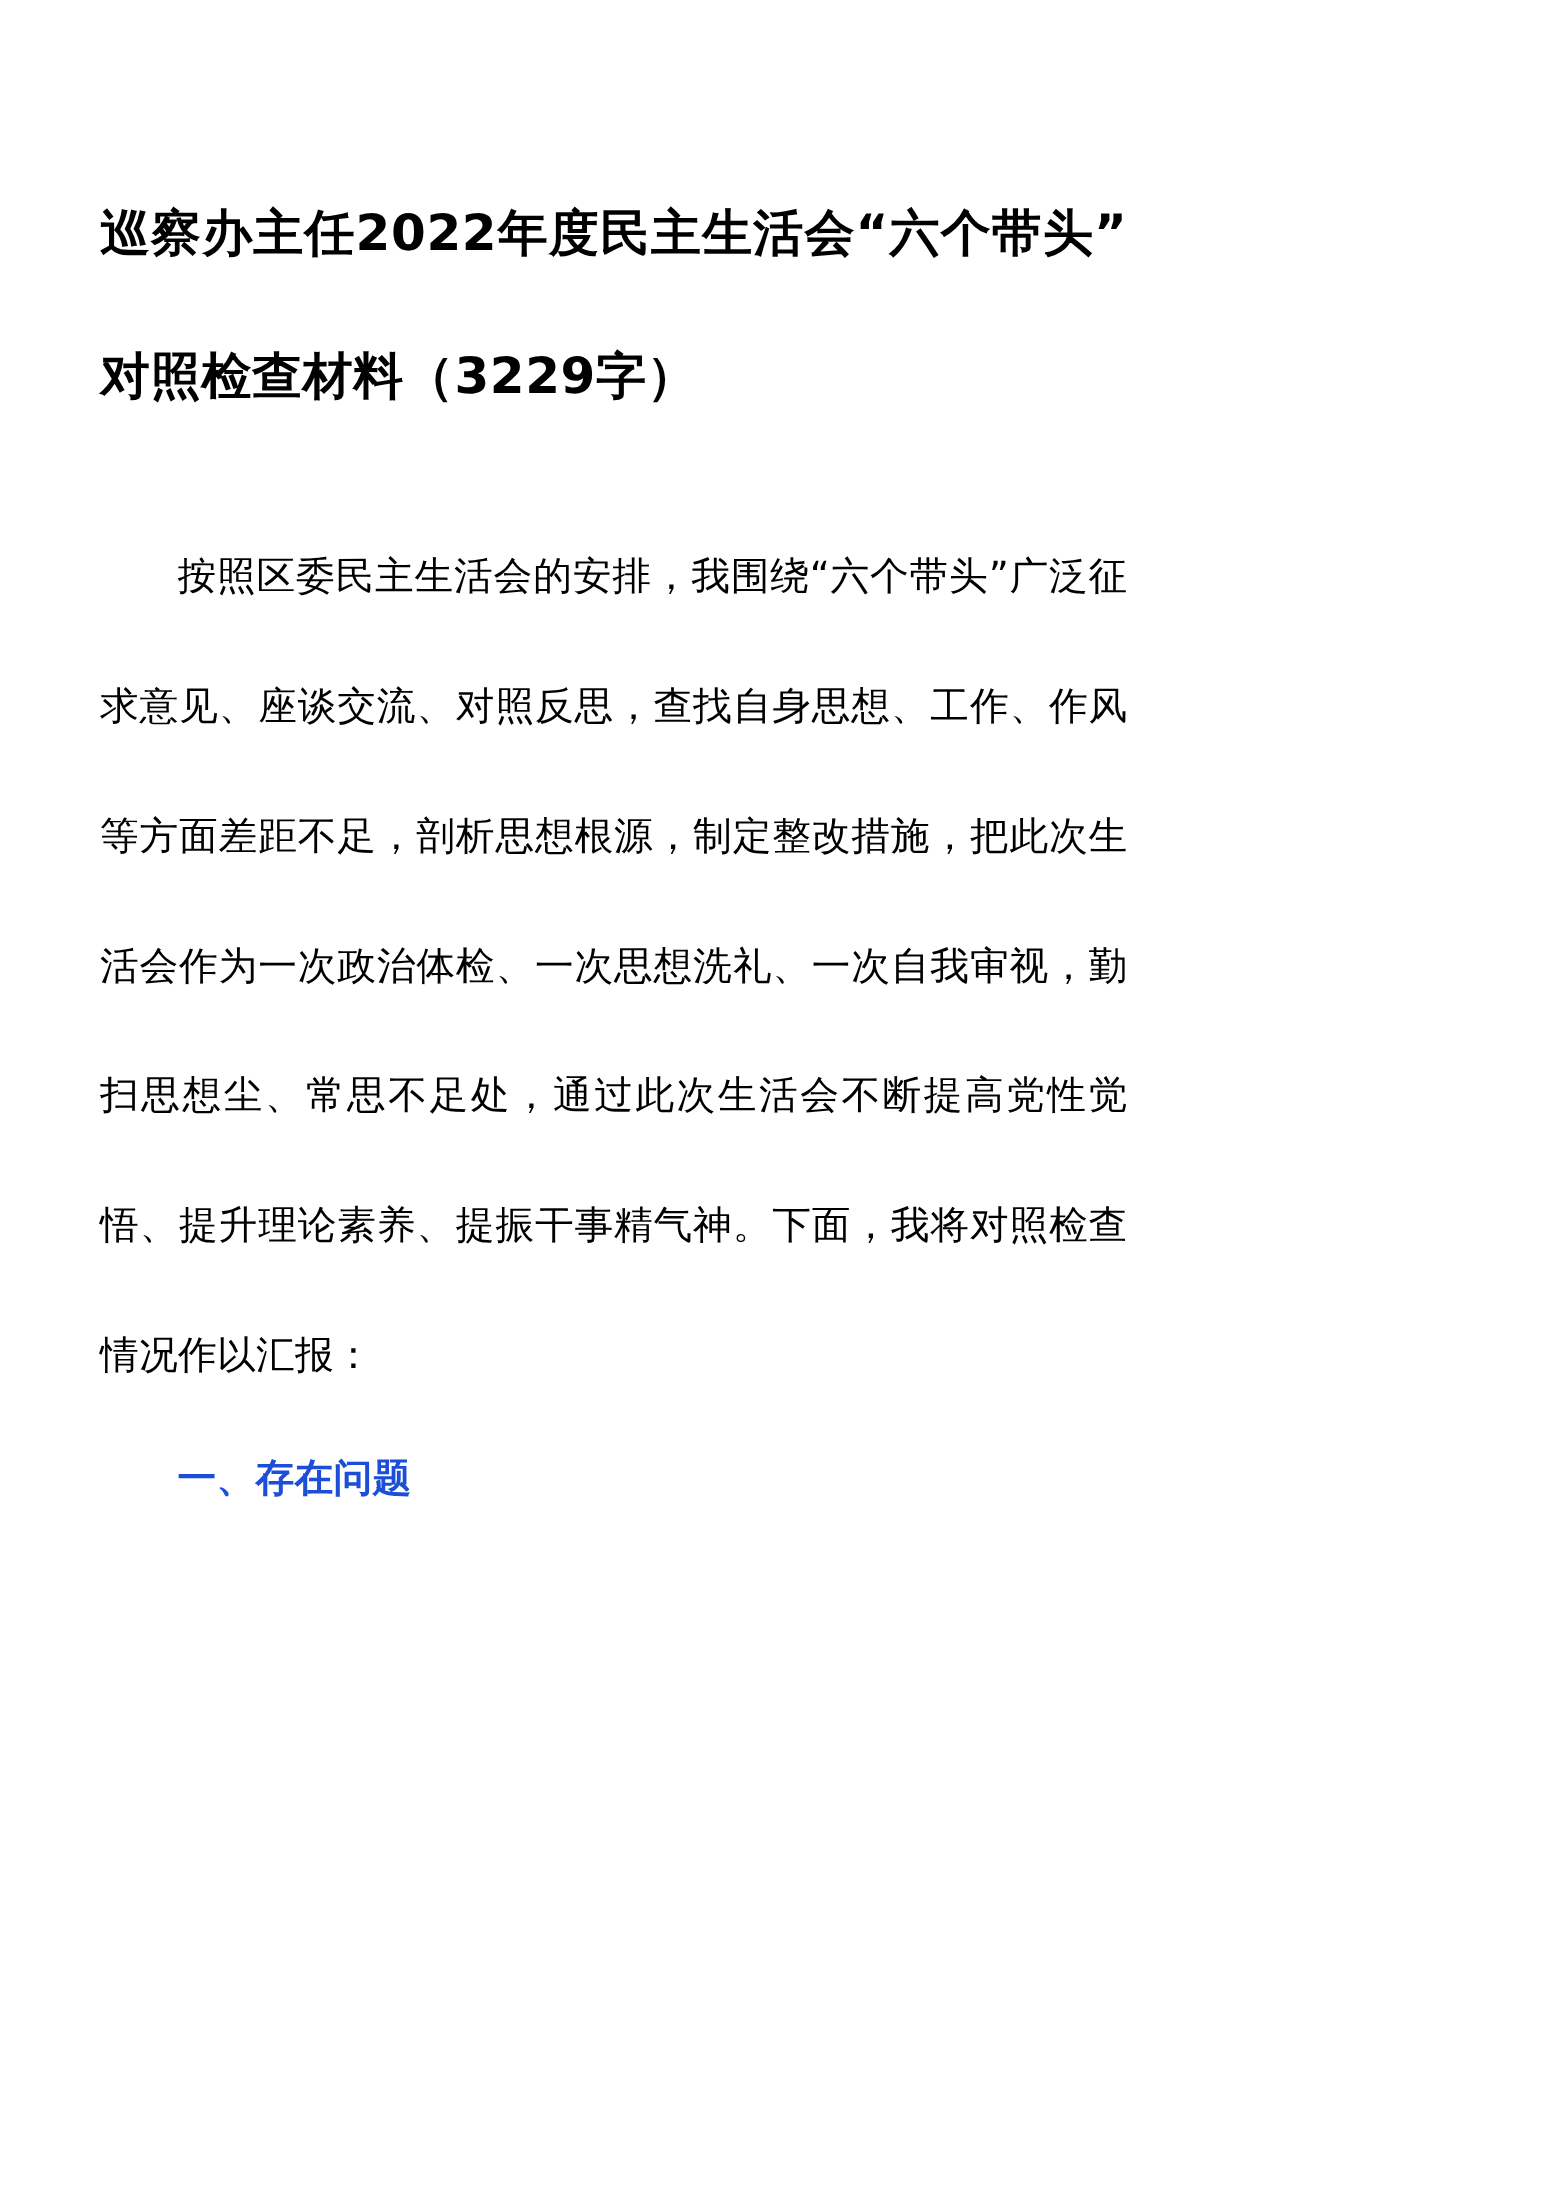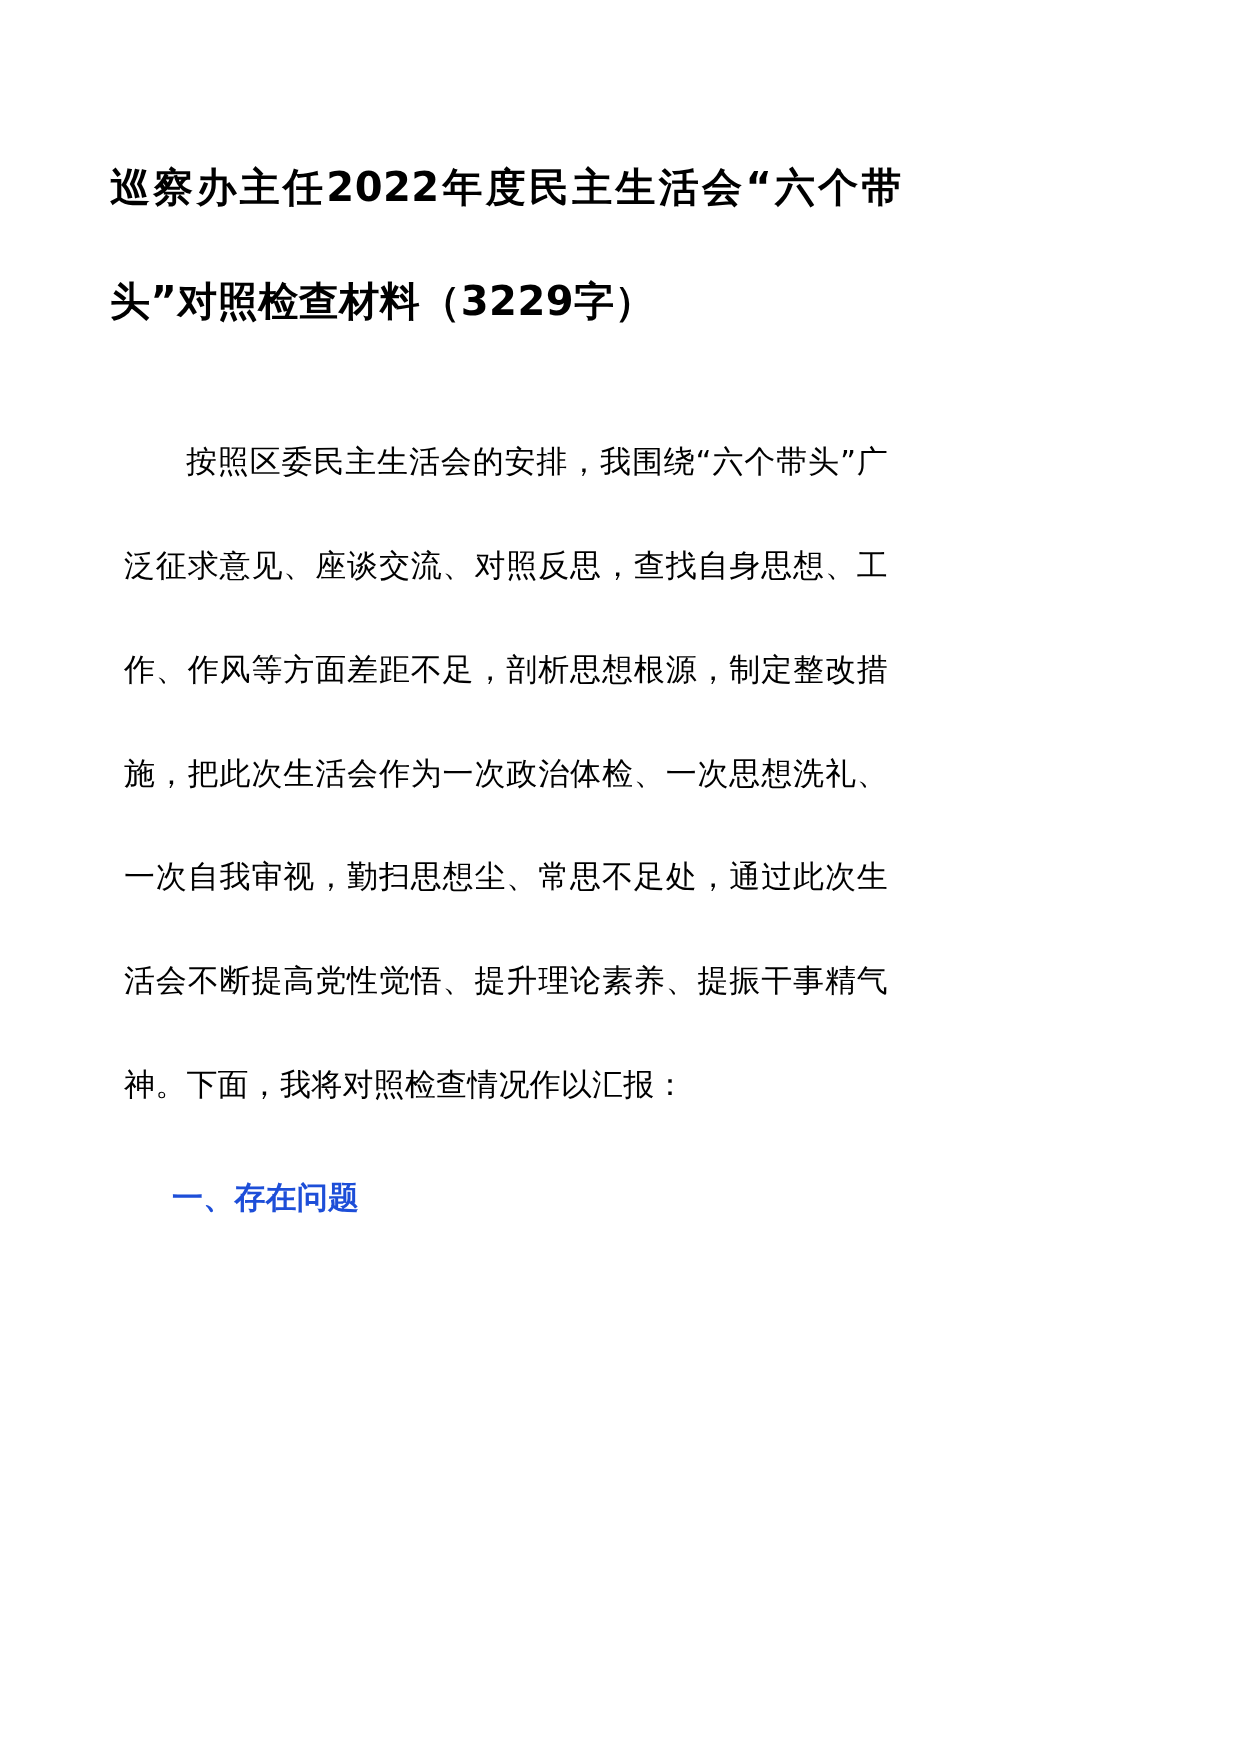--- a/index.html
+++ b/index.html
@@ -13,42 +13,42 @@
     height: 1754px;
     font-family: "DejaVu Sans", "Liberation Sans", sans-serif;
     color: #000000;
     overflow: hidden;
   }
   .page {
     position: relative;
     width: 1052px;
     height: 1754px;
     box-sizing: border-box;
-    padding: 130px 150px 0 110px;
+    padding: 130px 150px 0 80px;
   }
   .doc-title {
     font-size: 40px;
     font-weight: bold;
     line-height: 2.85;
     text-align: justify;
     text-align-last: left;
     letter-spacing: 0.5px;
     margin: 0 0 0 0;
     color: #000;
   }
   .body-block {
     margin-top: 52px;
   }
   .para {
     font-size: 31px;
     line-height: 3.35;
     text-align: justify;
     text-justify: inter-ideograph;
     text-indent: 2em;
-    margin: 14px;
+    margin: 0;
     color: #000;
     letter-spacing: 0.2px;
   }
   .heading {
     font-size: 31px;
     font-weight: bold;
     line-height: 3.0;
     text-indent: 2em;
     margin: 0;
     color: #1d4ed8;

